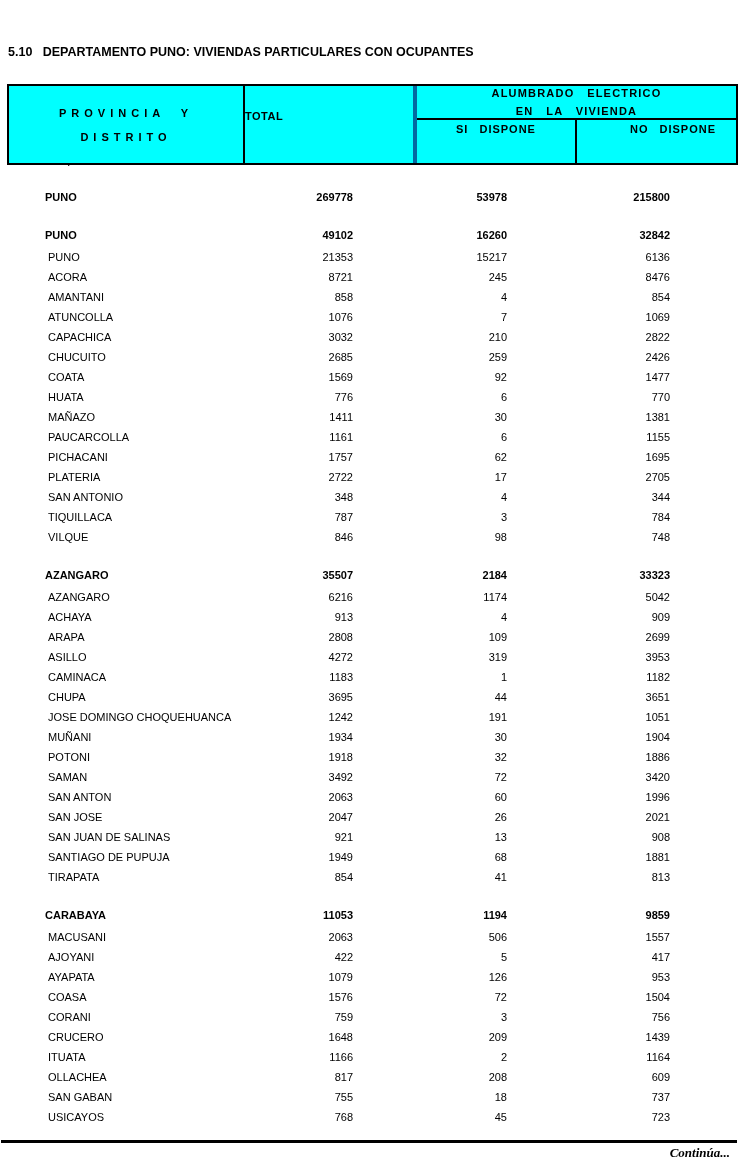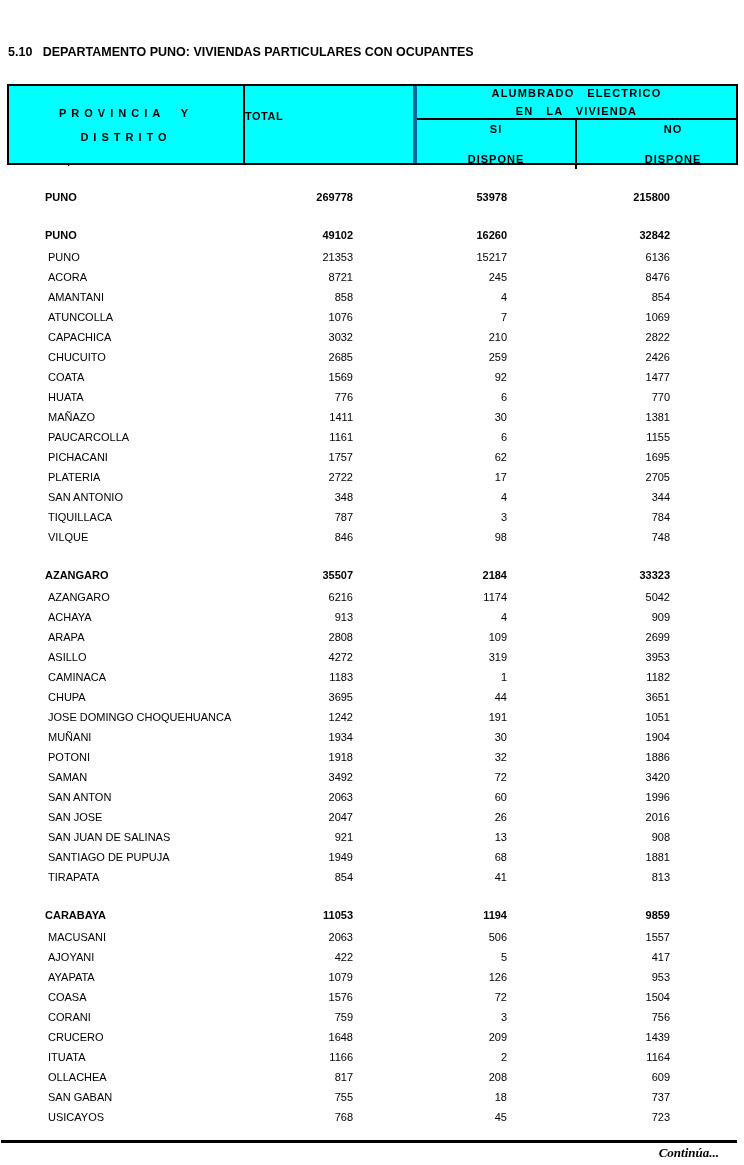--- a/index.html
+++ b/index.html
@@ -31,42 +31,42 @@
     padding-bottom:18px; letter-spacing:0.5px;
   }
   .h-group { flex:1; display:flex; flex-direction:column; }
   .h-group-top {
     height:34px; border-bottom:2px solid #000;
     display:flex; flex-direction:column; justify-content:center; align-items:center;
     line-height:18px; white-space:pre; letter-spacing:1.2px;
   }
   .h-group-bottom { flex:1; display:flex; }
   .h-sub {
-    display:flex; flex-direction:column; justify-content:center; align-items:center;
+    display:flex; flex-direction:row; justify-content:center; align-items:flex-start;
     line-height:19px; letter-spacing:1px;gap:11px;
   }
   .h-si { width:160px; border-right:2px solid #000; }
   .h-no { flex:1;margin-left:33px; }
 
   
   .tbody { position:absolute; left:0; top:187px; width:670px; font-size:11px; }
   .row { display:grid; grid-template-columns:237px 116px 154px 163px; height:20px; line-height:20px; }
   .row .c { white-space:pre; overflow:visible; }
   .row .c0 { text-align:left;margin-left:29px; }
   .row .c1, .row .c2, .row .c3 { text-align:right; }
   .bold { font-weight:bold; }
   .bold .c0 { padding-left:16px; }
   .dist .c0 { padding-left:19px; }
   .dept { margin-bottom:18px; }
   .prov { margin-top:18px; margin-bottom:2px; }
 
   
   .bottom-rule { position:absolute; left:1px; top:1140px; width:736px; height:3px; background:#000; }
   .continua {
-    position:absolute; right:25px; top:1145px;
+    position:absolute; right:14px; top:1145px;
     font-family:"Liberation Serif", serif; font-style:italic; font-weight:bold; font-size:13px;
   }
 </style>
 </head>
 <body>
 
 <div class="page">
 
   <div class="title">
     <div>5.10   DEPARTAMENTO PUNO: VIVIENDAS PARTICULARES CON OCUPANTES</div>
@@ -272,21 +272,21 @@
       <div class="row dist">
         <div class="c c0">SAN ANTON</div>
         <div class="c c1">2063</div>
         <div class="c c2">60</div>
         <div class="c c3">1996</div>
       </div>
       <div class="row dist">
         <div class="c c0">SAN JOSE</div>
         <div class="c c1">2047</div>
         <div class="c c2">26</div>
-        <div class="c c3">2016</div>
+        <div class="c c3">2021</div>
       </div>
       <div class="row dist">
         <div class="c c0">SAN JUAN DE SALINAS</div>
         <div class="c c1">921</div>
         <div class="c c2">13</div>
         <div class="c c3">908</div>
       </div>
       <div class="row dist">
         <div class="c c0">SANTIAGO DE PUPUJA</div>
         <div class="c c1">1949</div>

